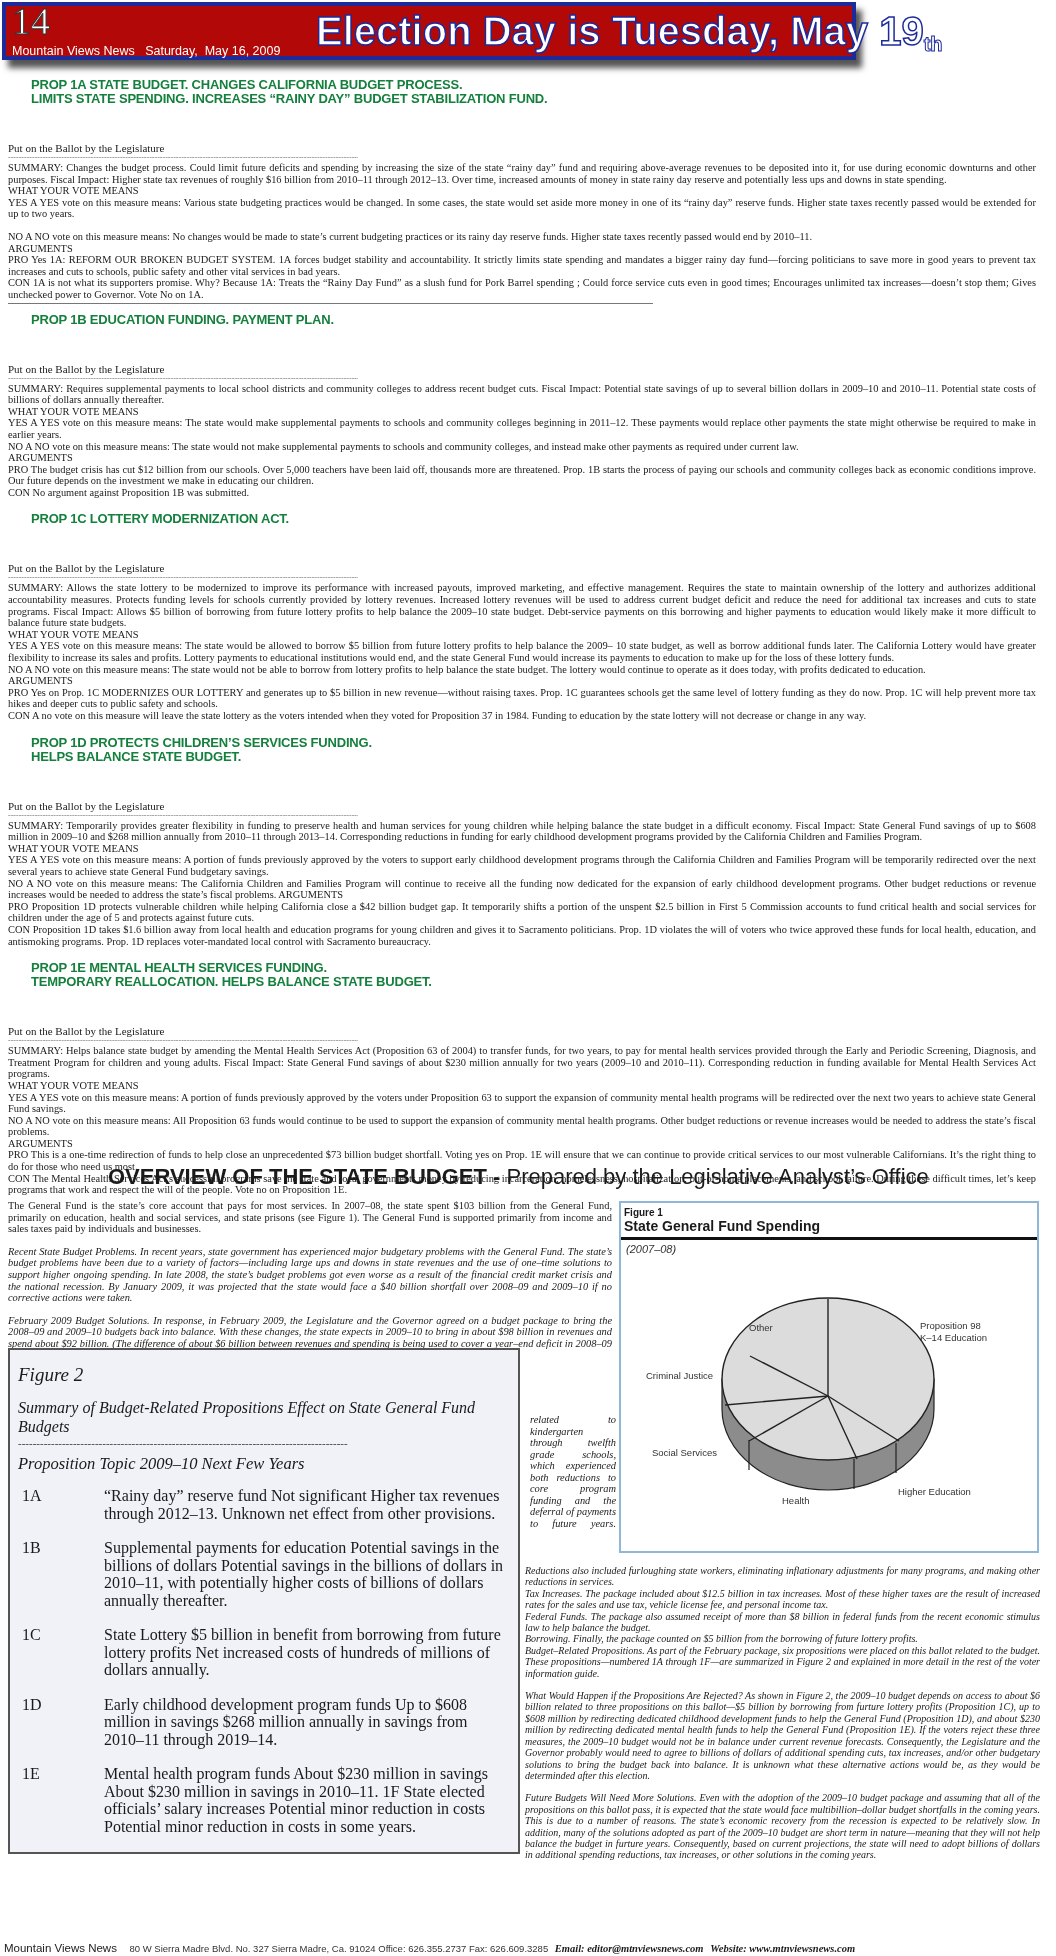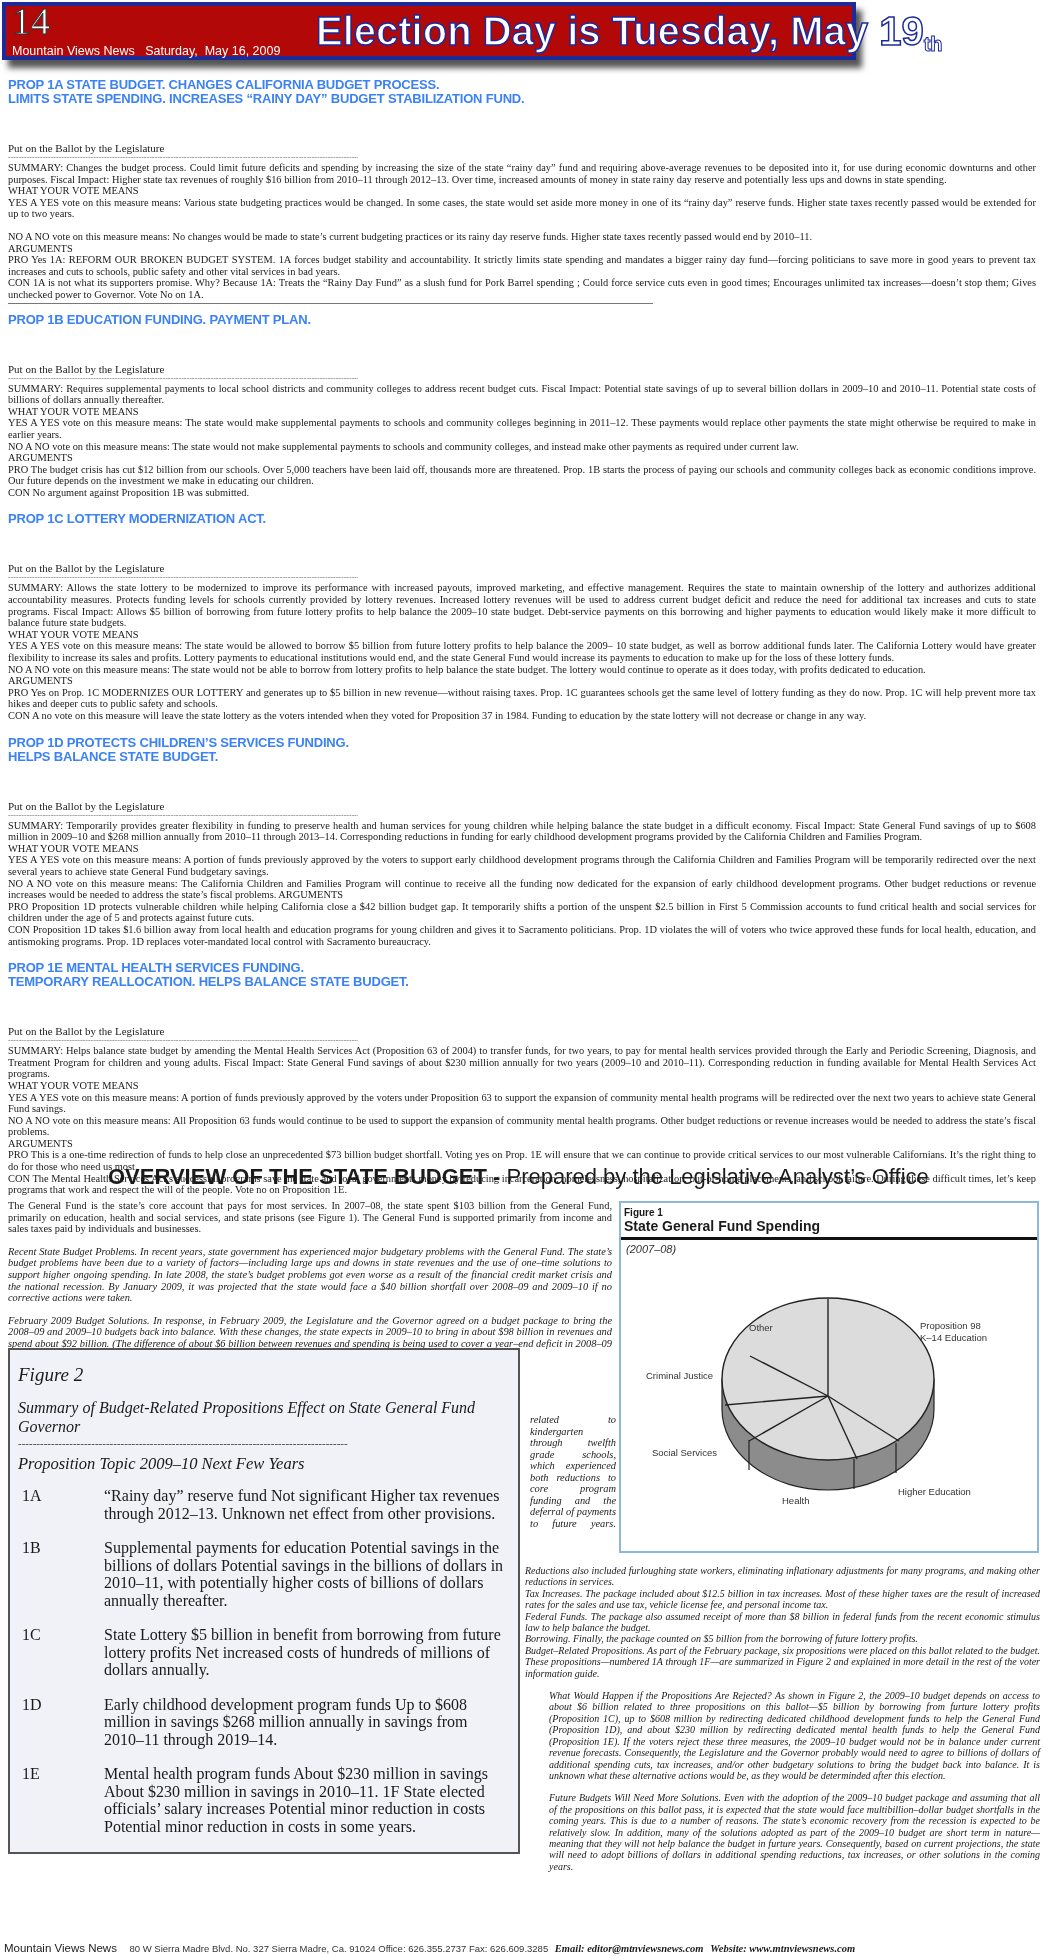--- a/index.html
+++ b/index.html
@@ -25,21 +25,21 @@
     font-weight: bold; font-size: 40px; color: #ffffff; letter-spacing: 0px;
     -webkit-text-stroke: 1.5px #1d2a9a; line-height: 46px; white-space: nowrap;
   }
   .banner .headline sub { font-size: 20px; vertical-align: -6px; -webkit-text-stroke: 1px #1d2a9a; }
 
   
   .props { position: absolute; left: 8px; top: 78px; width: 1028px; }
   .prop { margin-bottom: 9px; }
   .prop h2 {
     font-family: "Liberation Sans", sans-serif; font-weight: bold; font-size: 13px;
-    line-height: 14px; color: #3b82f6; text-transform: uppercase; letter-spacing: -0.2px;
+    line-height: 14px; color: #15803d; text-transform: uppercase; letter-spacing: -0.2px; margin-left: 23px;
   }
   .prop .byline { font-size: 11px; line-height: 12px; margin-top: 36px; }
   .prop .dots { font-size: 8px; line-height: 8px; color: #777; letter-spacing: 0px; overflow: hidden; white-space: nowrap; width: 350px; }
   .prop p { font-size: 10.4px; line-height: 11.6px; text-align: justify; }
   .prop p.gap { margin-top: 11px; }
   .sep { height: 1px; background: #777; width: 645px; margin: 2px 0 3px; }
 
   
   .overview-title {
     position: absolute; left: 108px; top: 1164px; white-space: nowrap;
@@ -72,21 +72,21 @@
   .fig2 .f2dash { font-size: 11px; letter-spacing: 0; color: #333; white-space: nowrap; overflow: hidden; width: 445px; line-height: 10px; margin-top: 2px; }
   .fig2 .f2head { font-style: italic; font-size: 16.5px; line-height: 19px; margin: 6px 0 14px; }
   .fig2 .row { display: flex; font-size: 16px; line-height: 17.5px; margin-bottom: 17px; gap: 44px; }
   .fig2 .row .id { width: 42px; flex: none; padding-left: 4px; }
   .fig2 .row .txt { flex: 1; padding-right: 4px; }
 
   
   .wrapcol { position: absolute; left: 530px; top: 1414px; width: 86px; font-style: italic; font-size: 10.4px; line-height: 11.5px; text-align: justify; text-align-last: justify; }
 
   .rcol { position: absolute; left: 525px; top: 1565px; width: 515px; font-style: italic; font-size: 10px; line-height: 11.4px; text-align: justify; }
-  .rcol p.gap { margin-top: 11px; margin-left: 24px; }
+  .rcol p.gap { margin-top: 11px; }
 
   
   .footer { position: absolute; left: 4px; top: 1942px; width: 1048px; height: 14px; white-space: nowrap; font-size: 10.5px; line-height: 13px; }
   .footer .pub { font-family: "Liberation Sans", sans-serif; font-size: 11.5px; color: #222; }
   .footer .addr { font-family: "Liberation Sans", sans-serif; font-size: 9.5px; color: #333; margin-left: 10px; }
   .footer .contact { font-family: "Liberation Serif", serif; font-style: italic; font-weight: bold; font-size: 10.5px; margin-left: 4px; }
 </style>
 </head>
 <body>
 
@@ -204,21 +204,21 @@
   <div class="plabel" style="left:25px;top:167px;">Criminal Justice</div>
   <div class="plabel" style="left:31px;top:244px;">Social Services</div>
   <div class="plabel" style="left:161px;top:292px;">Health</div>
   <div class="plabel" style="left:277px;top:283px;">Higher Education</div>
 </div>
 
 <div class="wrapcol">related to kindergarten through twelfth grade schools, which experienced both reductions to core program funding and the deferral of payments to future years.</div>
 
 <div class="fig2">
   <div class="f2label">Figure 2</div>
-  <div class="f2title">Summary of Budget-Related Propositions  Effect on State General Fund Governor</div>
+  <div class="f2title">Summary of Budget-Related Propositions  Effect on State General Fund Budgets</div>
   <div class="f2dash">------------------------------------------------------------------------------------------</div>
   <div class="f2head">Proposition Topic 2009–10 Next Few Years</div>
   <div class="row">
     <span class="id">1A</span>
     <span class="txt">“Rainy day” reserve fund Not significant Higher tax revenues through 2012–13.  Unknown net effect from other provisions.</span>
   </div>
   <div class="row">
     <span class="id">1B</span>
     <span class="txt">Supplemental payments for education Potential savings in the billions of dollars Potential savings in the billions of dollars in 2010–11, with potentially higher costs of billions of dollars annually thereafter.</span>
   </div>

